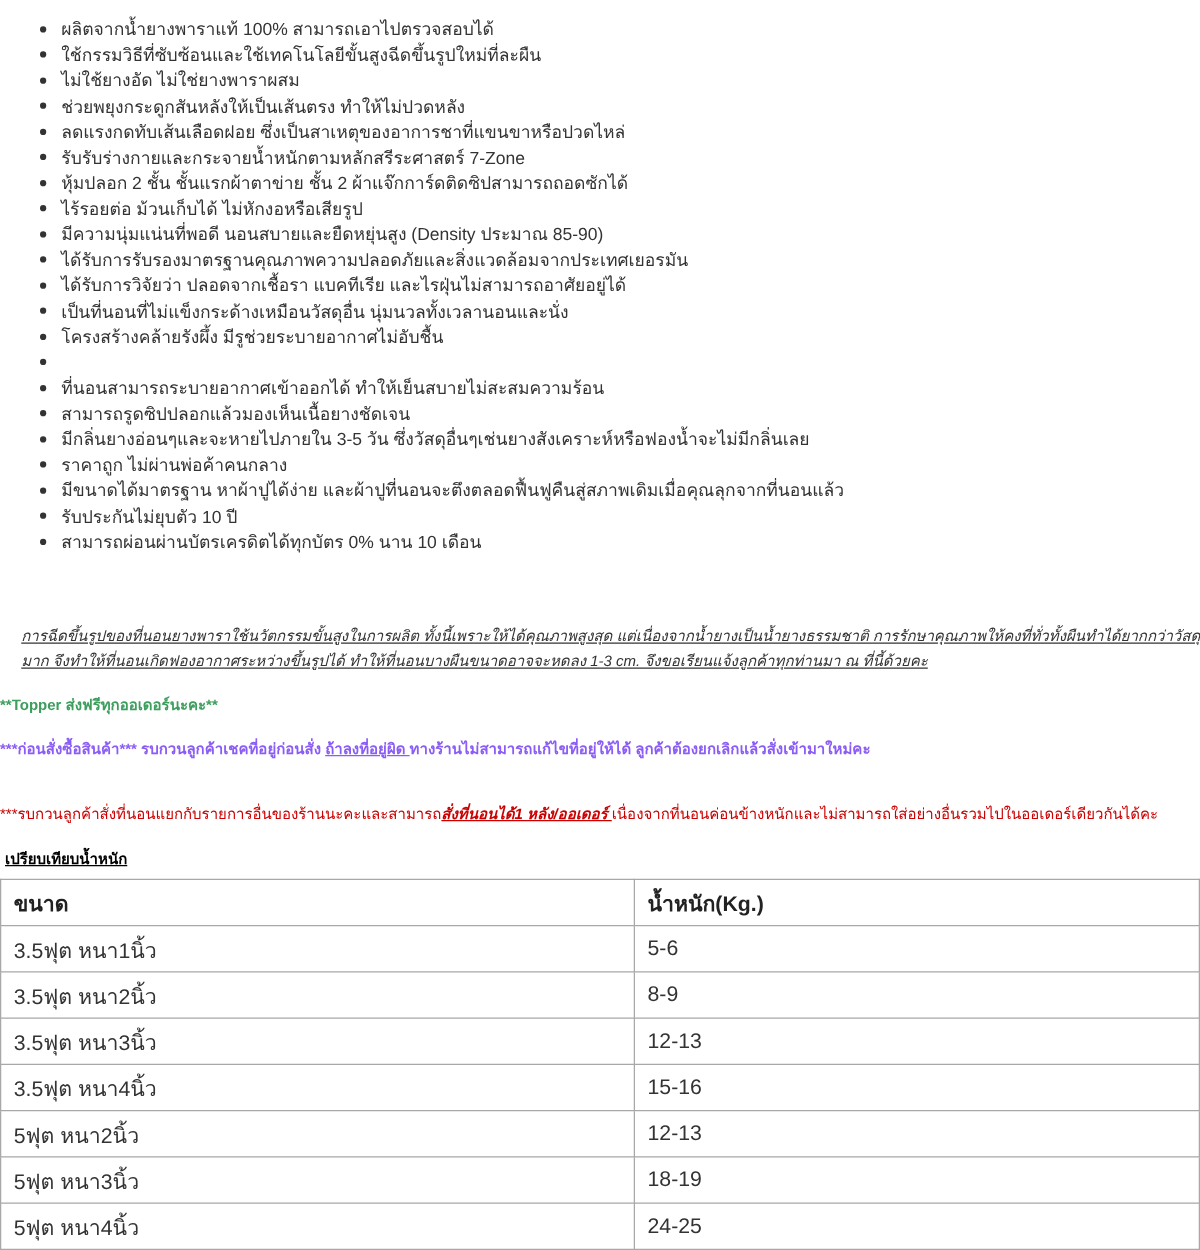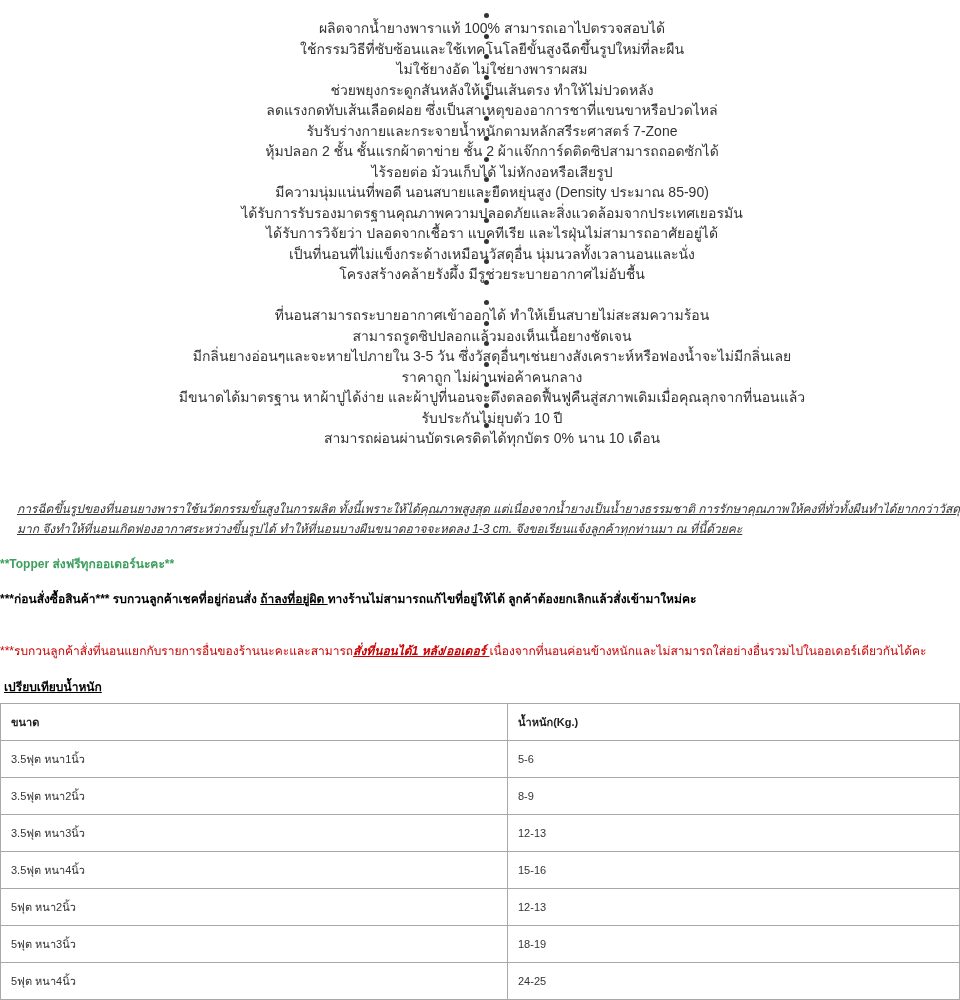--- a/index.html
+++ b/index.html
@@ -25,21 +25,20 @@
       width: 920px;
     }
     .features li {
       font-size: 14px;
       line-height: 20.5px;
       height: 20.5px;
       white-space: nowrap;
       display: flex;
       align-items: center;
       color: #333333;
-      flex-direction: column;
     }
     .bullet {
       display: inline-block;
       width: 5px;
       height: 5px;
       background: #333333;
       border-radius: 50%;
       margin-right: 12px;
       flex: 0 0 auto;
     }
@@ -63,21 +62,21 @@
       font-weight: bold;
       color: #3d9e5d;
     }
     .warning {
       position: absolute;
       top: 589px;
       left: 0;
       width: 760px;
       font-size: 12px;
       font-weight: bold;
-      color: #000000;
+      color: #8b5cf6;
       white-space: nowrap;
     }
     .warning .u { text-decoration: underline; }
     .separate-order {
       position: absolute;
       top: 641px;
       left: 0;
       width: 920px;
       font-size: 12px;
       color: #cc0000;
@@ -96,21 +95,21 @@
       font-weight: bold;
       text-decoration: underline;
       color: #000000;
     }
     table.weights {
       position: absolute;
       top: 703px;
       left: 0;
       width: 960px;
       border-collapse: collapse;
-      font-size: 11px;
+      font-size: 17px;
       color: #333333;
     }
     table.weights td, table.weights th {
       border: 1px solid #a8a8a8;
       height: 36px;
       padding: 0 10px;
       text-align: left;
       font-weight: normal;
     }
     table.weights th {

